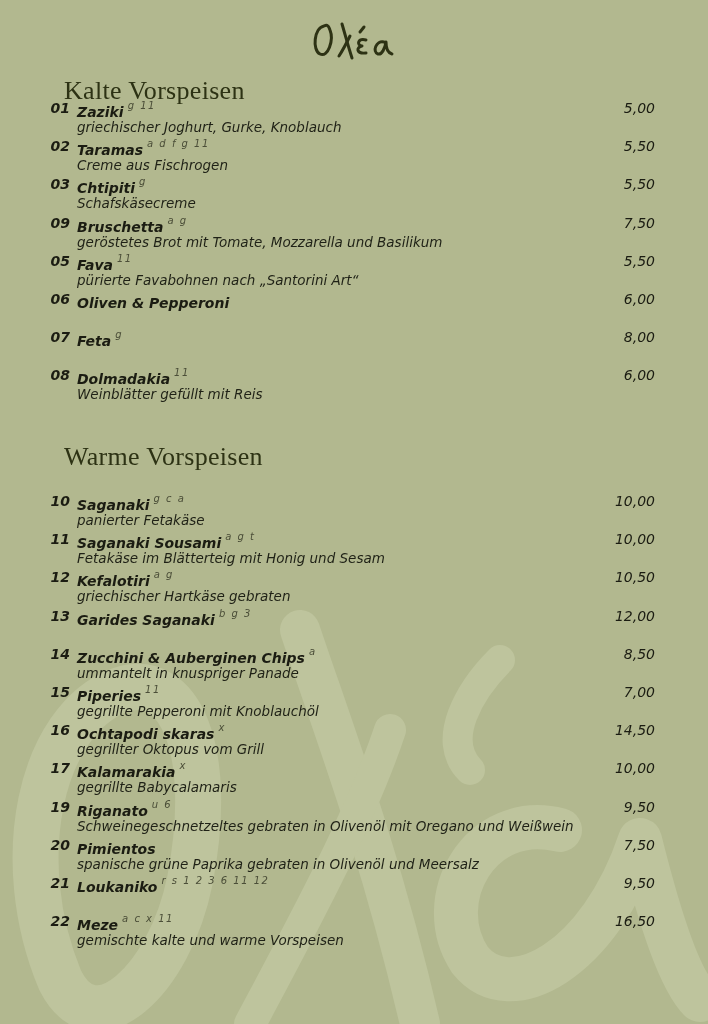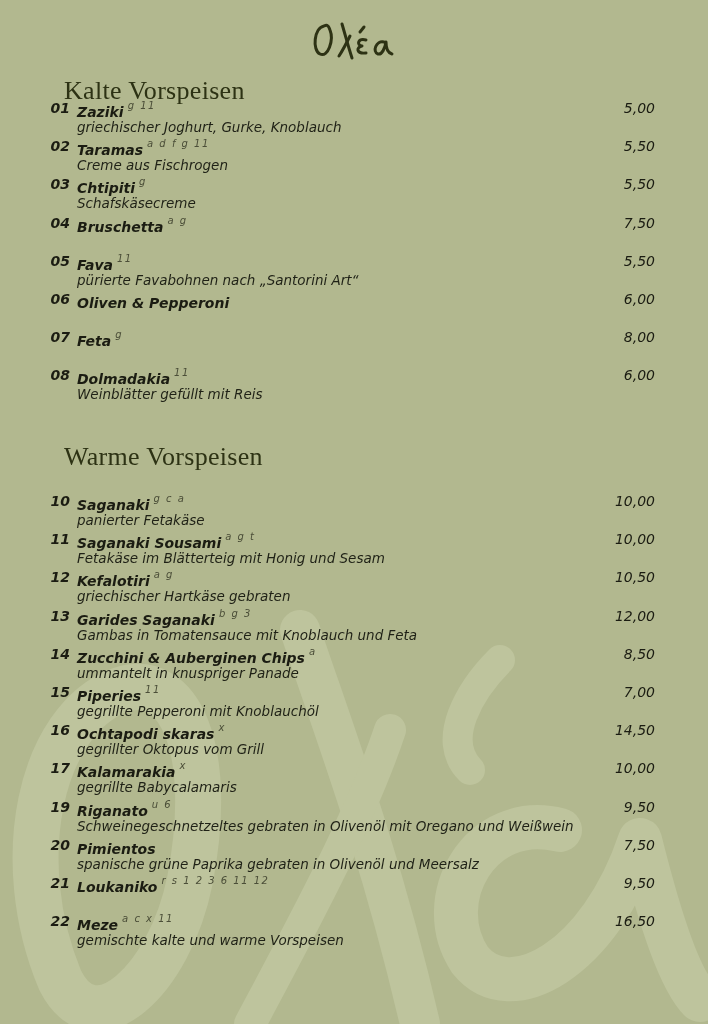--- a/index.html
+++ b/index.html
@@ -138,22 +138,23 @@
     <span class="item-desc">Creme aus Fischrogen</span>
     <span class="item-price">5,50</span>
   </div>
   <div class="item">
     <span class="item-num">03</span>
     <span class="item-name"><span>Chtipiti</span><span class="allergens">g</span></span>
     <span class="item-desc">Schafskäsecreme</span>
     <span class="item-price">5,50</span>
   </div>
   <div class="item">
-    <span class="item-num">04</span>
+    <span class="item-num">09</span>
     <span class="item-name"><span>Bruschetta</span><span class="allergens">a g</span></span>
+    <span class="item-desc">geröstetes Brot mit Tomate, Mozzarella und Basilikum</span>
     <span class="item-price">7,50</span>
   </div>
   <div class="item">
     <span class="item-num">05</span>
     <span class="item-name"><span>Fava</span><span class="allergens">11</span></span>
     <span class="item-desc">pürierte Favabohnen nach „Santorini Art“</span>
     <span class="item-price">5,50</span>
   </div>
   <div class="item">
     <span class="item-num">06</span>
@@ -191,21 +192,20 @@
   </div>
   <div class="item">
     <span class="item-num">12</span>
     <span class="item-name"><span>Kefalotiri</span><span class="allergens">a g</span></span>
     <span class="item-desc">griechischer Hartkäse gebraten</span>
     <span class="item-price">10,50</span>
   </div>
   <div class="item">
     <span class="item-num">13</span>
     <span class="item-name"><span>Garides Saganaki</span><span class="allergens">b g 3</span></span>
-    <span class="item-desc">Gambas in Tomatensauce mit Knoblauch und Feta</span>
     <span class="item-price">12,00</span>
   </div>
   <div class="item">
     <span class="item-num">14</span>
     <span class="item-name"><span>Zucchini &amp; Auberginen Chips</span><span class="allergens">a</span></span>
     <span class="item-desc">ummantelt in knuspriger Panade</span>
     <span class="item-price">8,50</span>
   </div>
   <div class="item">
     <span class="item-num">15</span>

